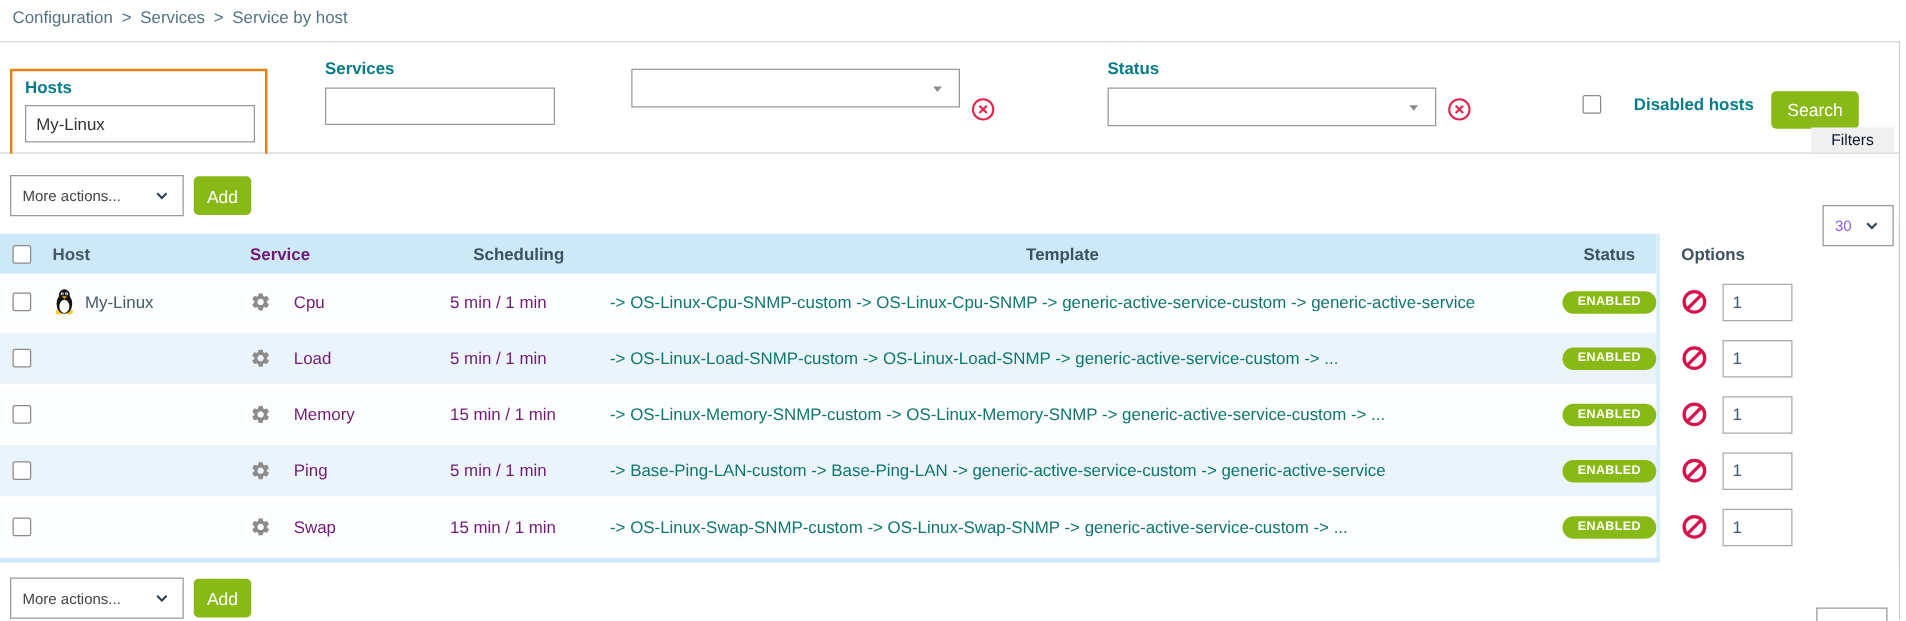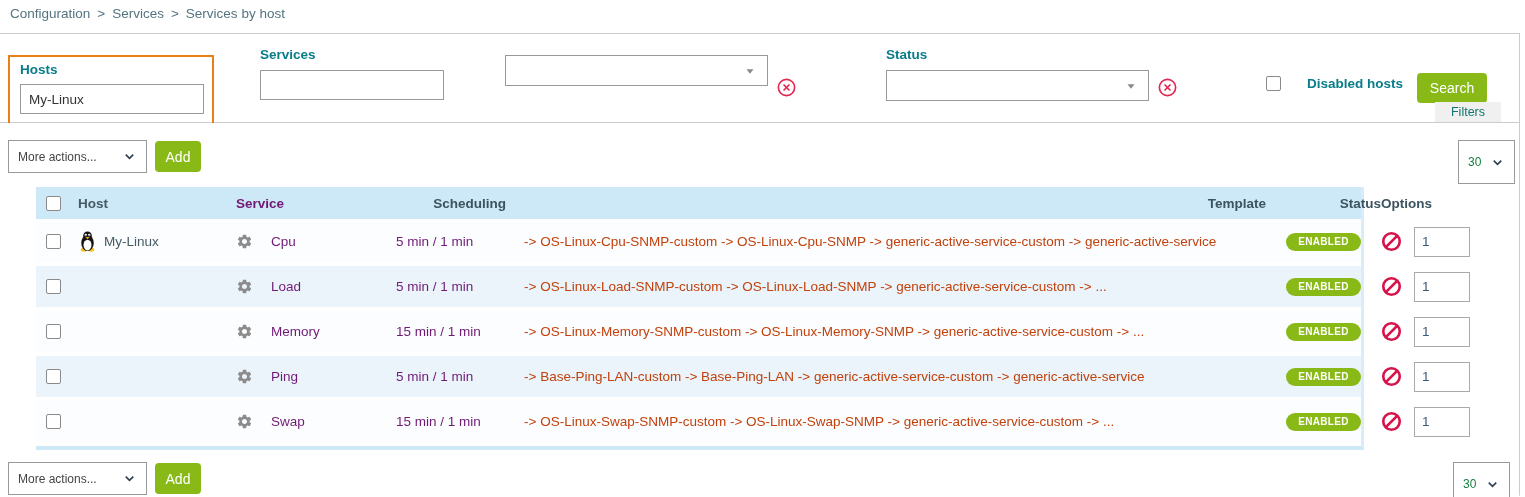--- a/index.html
+++ b/index.html
@@ -32,66 +32,66 @@
   .fld-templates { left:505px; top:13px; width:263px; }
   .fld-status    { left:886px; top:13px; width:263px; }
 
   .chk { display:inline-block; width:15px; height:15px; border:1px solid #8a8a8a; border-radius:2px; background:#fff; vertical-align:middle; }
   .disabled-wrap { position:absolute; left:1266px; top:42px; display:flex; align-items:center;gap:22px; }
   .disabled-wrap .flabel { display:inline; margin-left:4px; }
 
   .btn-green { background:#88b917; color:#fff; border:none; border-radius:4px; font-size:14px;
                font-family:"Liberation Sans",sans-serif; cursor:pointer; }
   .search-btn { position:absolute; left:1417px; top:39px; width:70px; height:30px; }
-  .filters-tab { position:absolute; right:18px; bottom:0; background:#f0f0f0; color:#0f766e;
+  .filters-tab { position:absolute; right:4px; bottom:0; background:#f0f0f0; color:#0f172a;
                  font-size:12.5px; padding:3px 16px 3px 16px; }
 
   
   .toolbar { position:absolute; left:0; right:0; height:53px; background:#fff; }
   .toolbar-top { top:89px; }
   .toolbar-bottom { top:420px; height:43px; }
   .fake-select { position:absolute; border:1px solid #999; background:#fff; display:flex; align-items:center;
                  justify-content:space-between; padding:0 9px; font-size:12px; color:#444; cursor:pointer; }
   .more-actions { left:8px; top:17px; width:139px; height:33px; }
   .toolbar-bottom .more-actions { top:8px; }
   .add-btn { position:absolute; left:155px; top:18px; width:46px; height:31px; }
   .toolbar-bottom .add-btn { top:9px; }
-  .size-select { width:57px; height:44px; color:#15803d; }
+  .size-select { width:57px; height:33px; color:#8b5cf6;margin-top:24px; }
   .toolbar-top .size-select { left:1458px; top:17px; }
   .toolbar-bottom .size-select { left:1453px; top:8px; }
 
   
-  .tbl { position:absolute; top:153px; left:0; width:1328px; border-right:3px solid #d8edf8; border-bottom:4px solid #cde9f7;margin-left:36px; }
+  .tbl { position:absolute; top:153px; left:0; width:1328px; border-right:3px solid #d8edf8; border-bottom:4px solid #cde9f7; }
   .trow, .thead { display:flex; width:100%; }
   .thead { background:#cde9f7; height:34px; border-bottom:2px solid #fff; align-items:center;
            font-weight:bold; font-size:13.5px; color:#3c5360; }
   .trow { height:45px; border-bottom:4px solid #fff; align-items:center; font-size:13.5px; }
   .trow.odd  { background:#fcfdff; }
   .trow.even { background:#eaf4fa; }
   .c-check { width:36px; display:flex; align-items:center; padding-left:10px; flex:none; }
   .c-host  { width:154px; display:flex; align-items:center; padding-left:6px; gap:7px; flex:none; color:#455a64; }
   .c-serv  { width:170px; display:flex; align-items:center; padding-left:10px; gap:18px; flex:none; color:#701a75; }
   .c-sched { width:110px; text-align:left; flex:none; color:#701a75; }
-  .c-tmpl  { width:760px; padding-left:18px; flex:none; color:#c2410c; white-space:nowrap; overflow:hidden; }
+  .c-tmpl  { width:760px; padding-left:18px; flex:none; color:#0f766e; white-space:nowrap; overflow:hidden; }
   .c-stat  { width:115px; display:flex; justify-content:center; flex:none; }
   .c-opts  { flex:1; display:flex; align-items:center; justify-content:flex-end; padding-right:10px; gap:12px; }
-  .thead .c-sched, .thead .c-tmpl, .thead .c-stat { text-align:right; padding-left:0; display:block; color:#3c5360; }
+  .thead .c-sched, .thead .c-tmpl, .thead .c-stat { text-align:center; padding-left:0; display:block; color:#3c5360; }
   .thead .c-opts { justify-content:center; padding-right:26px; }
   .badge { background:#88b917; color:#fff; border-radius:11px; padding:3px 12px 4px; font-weight:bold;
            font-size:10px; letter-spacing:.3px; }
   .opt-input { width:56px; height:30px; border:1px solid #a9a9a9; font-size:13.5px; color:#3b5a77; padding:0 0 0 7px; outline:none; }
   .ic { display:inline-block; line-height:0; }
 </style>
 </head>
 <body>
 
 <div class="page">
 
   <div class="breadcrumb">
-    <span>Configuration</span><span class="sep">&gt;</span><span>Services</span><span class="sep">&gt;</span><span>Services by host</span>
+    <span>Configuration</span><span class="sep">&gt;</span><span>Services</span><span class="sep">&gt;</span><span>Service by host</span>
   </div>
 
   <div class="content">
 
     <div class="filter-sec">
 
       <div class="hosts-box">
         <label class="flabel">Hosts</label>
         <input class="tinput" type="text" value="My-Linux" style="">
       </div>

